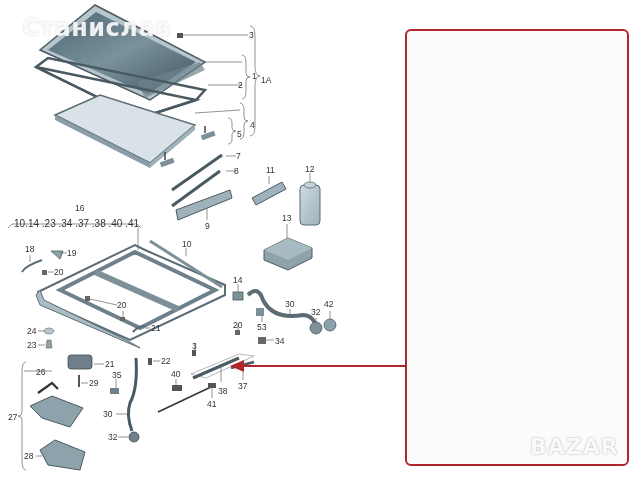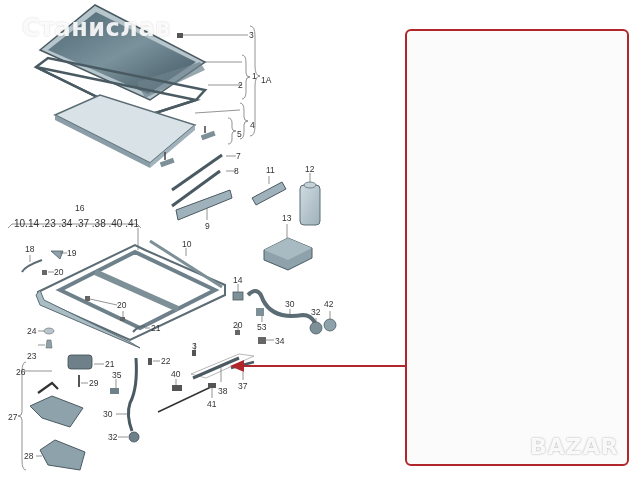--- a/index.html
+++ b/index.html
@@ -223,24 +223,24 @@
   <span class="lbl" style="left:305px;top:165px">12</span>
   <span class="lbl" style="left:282px;top:214px">13</span>
   <span class="lbl" style="left:233px;top:276px">14</span>
   <span class="lbl" style="left:25px;top:245px">18</span>
   <span class="lbl" style="left:67px;top:249px">19</span>
   <span class="lbl" style="left:54px;top:268px">20</span>
   <span class="lbl" style="left:117px;top:301px">20</span>
   <span class="lbl" style="left:233px;top:321px">20</span>
   <span class="lbl" style="left:151px;top:324px">21</span>
   <span class="lbl" style="left:161px;top:357px">22</span>
-  <span class="lbl" style="left:27px;top:352px">23</span>
+  <span class="lbl" style="left:27px;top:341px">23</span>
   <span class="lbl" style="left:27px;top:327px">24</span>
   <span class="lbl" style="left:105px;top:360px">21</span>
-  <span class="lbl" style="left:16px;top:368px">26</span>
+  <span class="lbl" style="left:36px;top:368px">26</span>
   <span class="lbl" style="left:8px;top:413px">27</span>
   <span class="lbl" style="left:24px;top:452px">28</span>
   <span class="lbl" style="left:89px;top:379px">29</span>
   <span class="lbl" style="left:285px;top:300px">30</span>
   <span class="lbl" style="left:103px;top:410px">30</span>
   <span class="lbl" style="left:257px;top:323px">53</span>
   <span class="lbl" style="left:311px;top:308px">32</span>
   <span class="lbl" style="left:108px;top:433px">32</span>
   <span class="lbl" style="left:324px;top:300px">42</span>
   <span class="lbl" style="left:275px;top:337px">34</span>

